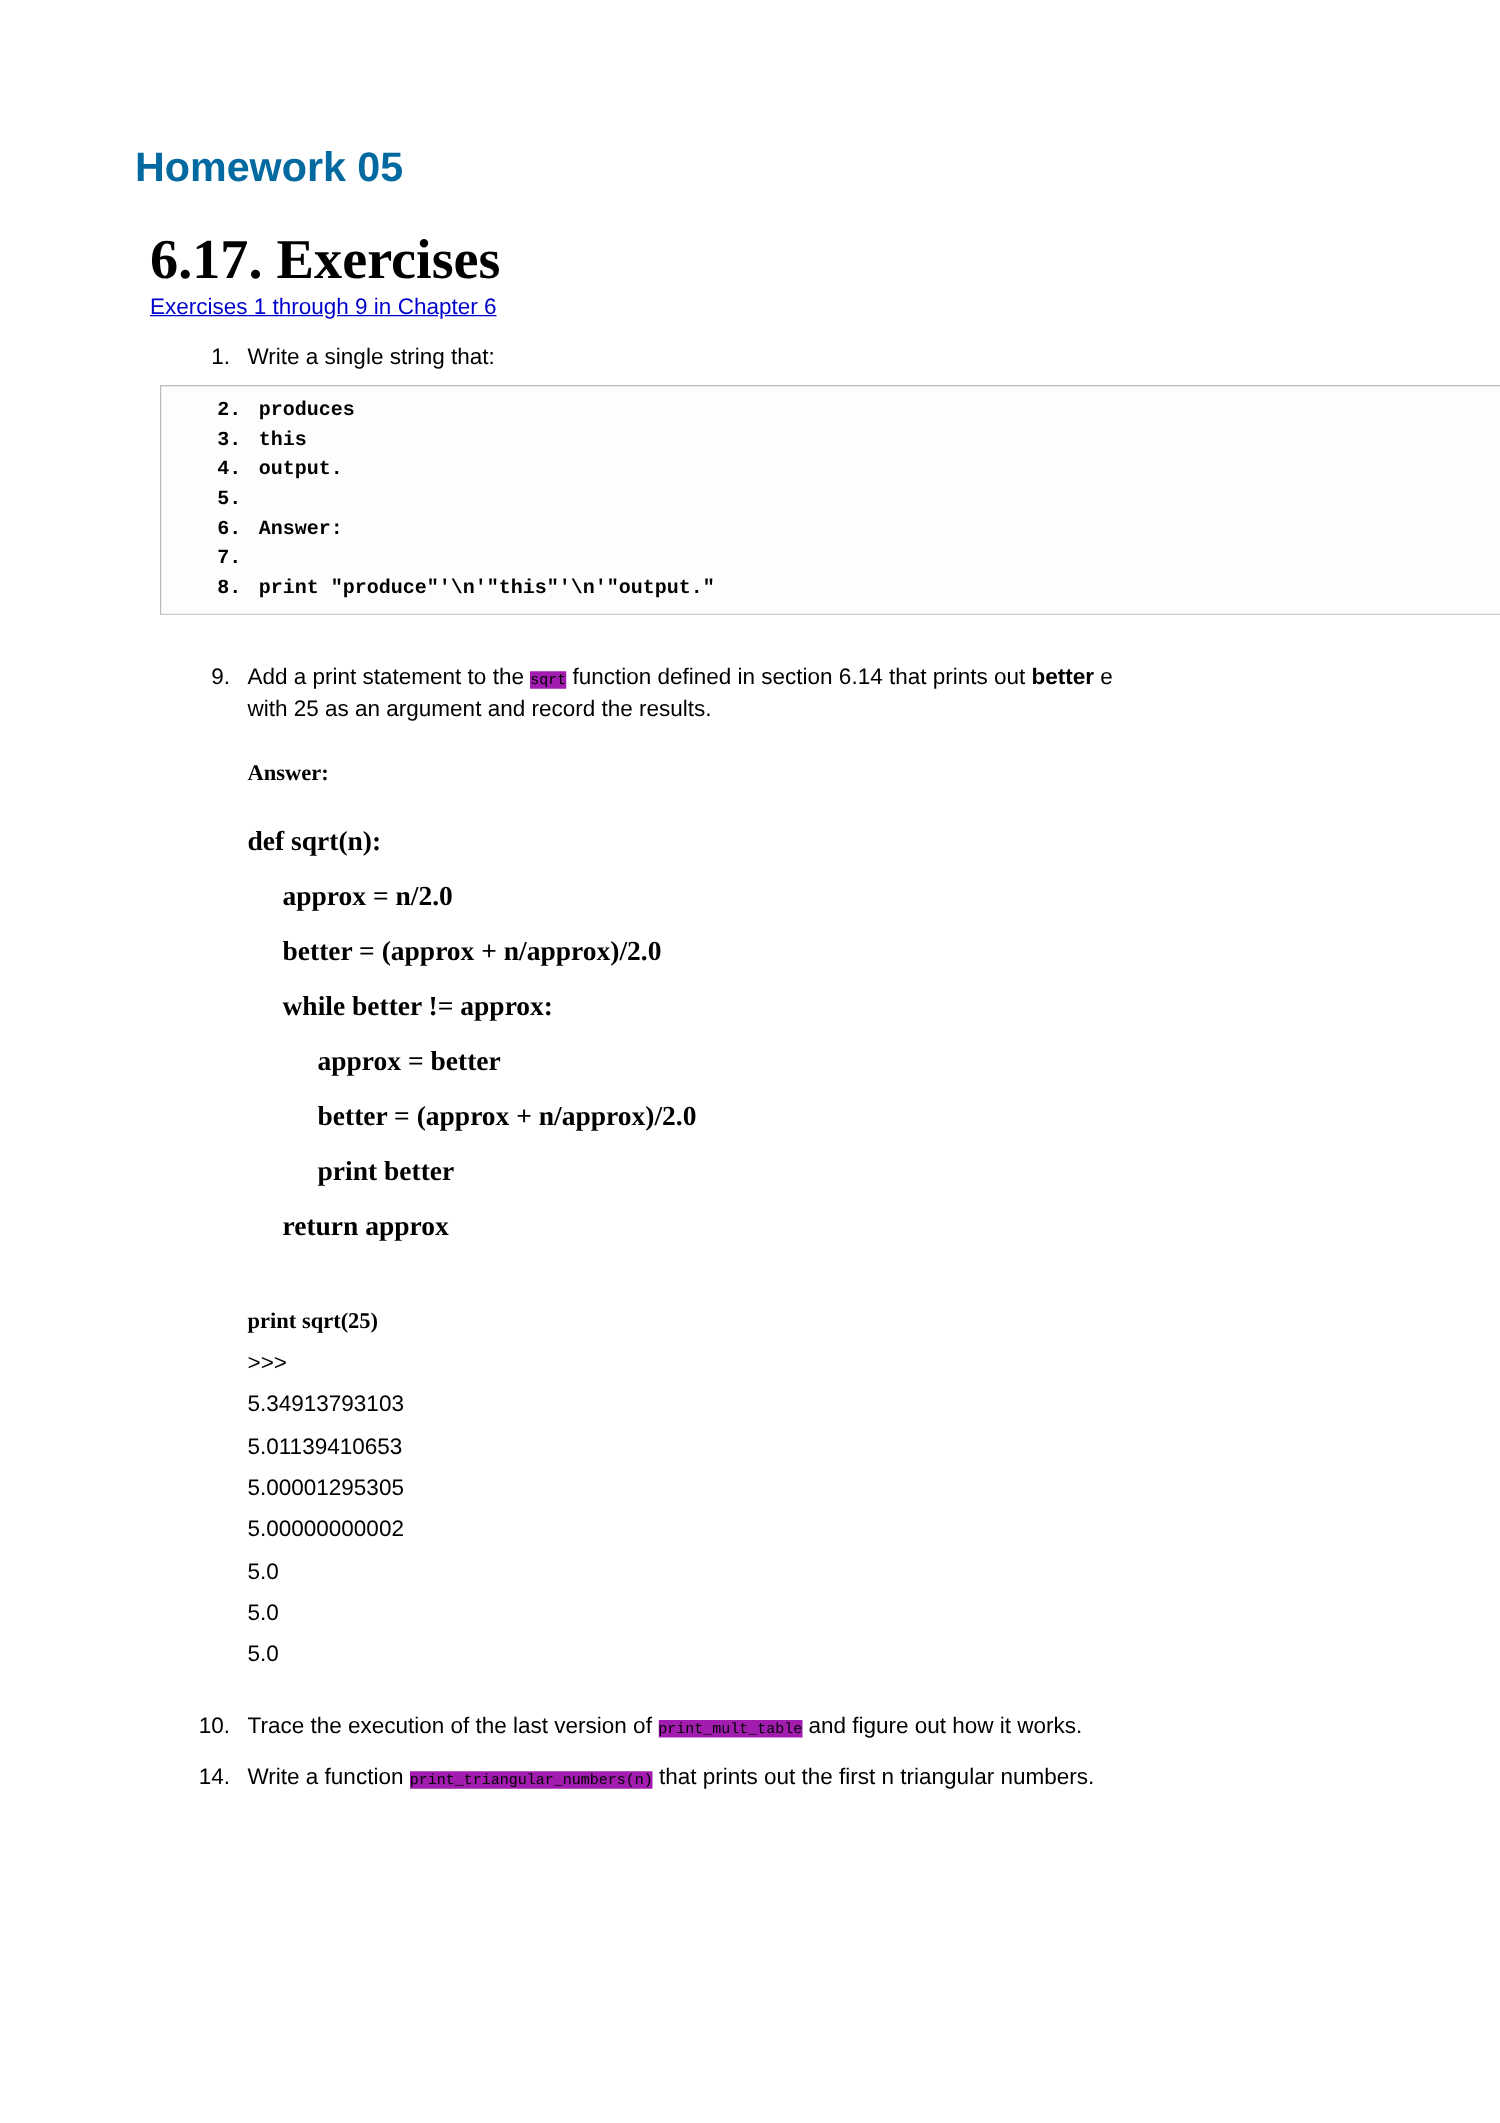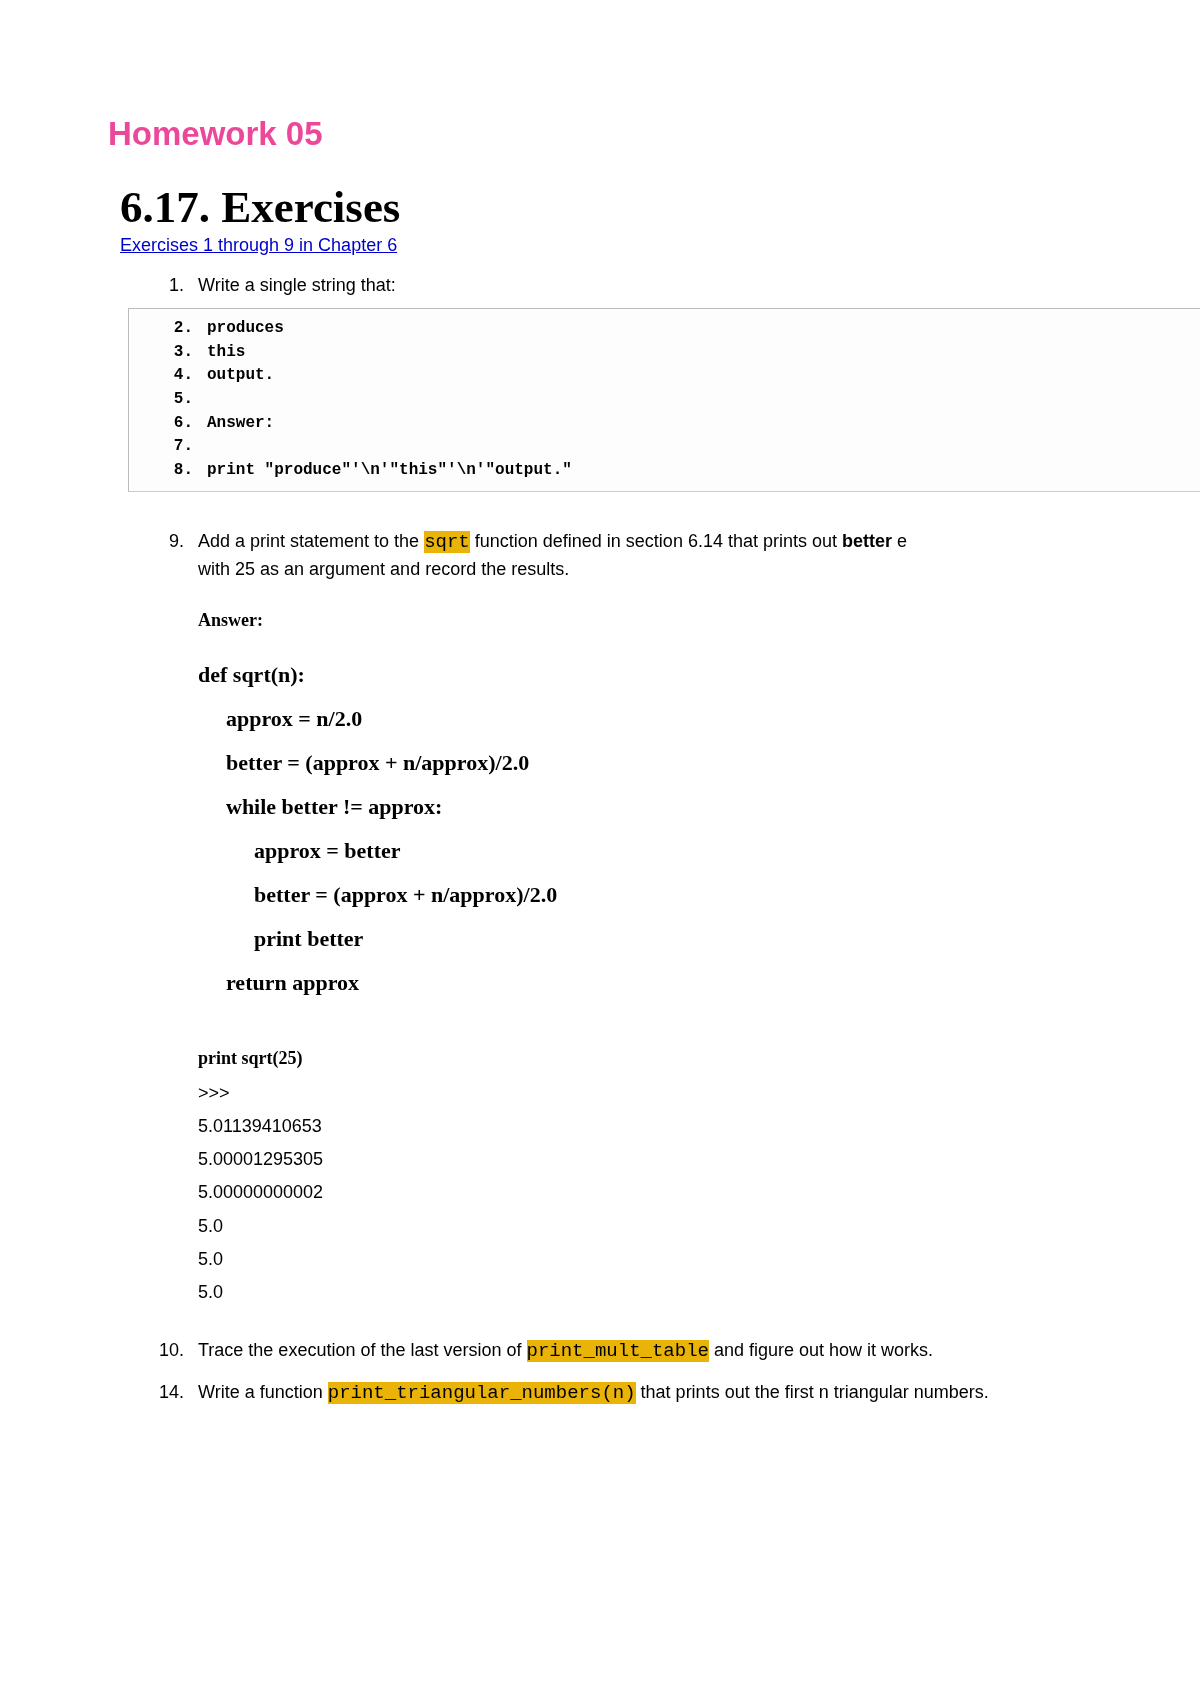--- a/index.html
+++ b/index.html
@@ -9,21 +9,21 @@
     }
     body {
       background: #ffffff;
       font-family: Verdana, Geneva, sans-serif;
       width: 1200px;
       padding: 115px 0 0 108px;
       color: #000;
       overflow: hidden;
     }
     .page-title {
-      color: #ec4899;
+      color: #0369a1;
       font-size: 33px;
       font-weight: bold;
       margin-bottom: 28px;
       font-family: Verdana, Geneva, sans-serif;
     }
     .section-title {
       font-family: Georgia, 'Times New Roman', serif;
       font-size: 45px;
       font-weight: bold;
       color: #000;
@@ -59,22 +59,22 @@
       font-family: Verdana, Geneva, sans-serif;
       flex-shrink: 0;
     }
     .exercise-text {
       font-size: 18px;
       font-family: Verdana, Geneva, sans-serif;
       padding-left: 14px;
     }
     .code-inline {
       font-family: 'Courier New', monospace;
-      font-size: 19px;
-      background: #eab308;
+      font-size: 12px;
+      background: #a21caf;
     }
     .bold-inline {
       font-weight: bold;
     }
     .code-box {
       background: #fdfdfd;
       border: 1px solid #cccccc;
       border-top: 1px solid #bbbbbb;
       border-left: 1px solid #bbbbbb;
       margin: 10px 0 36px 20px;
@@ -224,20 +224,21 @@
       <div class="code-serif indent-2">better = (approx + n/approx)/2.0</div>
       <div class="code-serif indent-2">print better</div>
       <div class="code-serif indent-1">return approx</div>
     </div>
 </div>
 
 <div class="output-block">
   <div class="output-line-bold">print sqrt(25)</div>
   <div id="output-lines">
       <div class="output-line">&gt;&gt;&gt;</div>
+      <div class="output-line">5.34913793103</div>
       <div class="output-line">5.01139410653</div>
       <div class="output-line">5.00001295305</div>
       <div class="output-line">5.00000000002</div>
       <div class="output-line">5.0</div>
       <div class="output-line">5.0</div>
       <div class="output-line">5.0</div>
     </div>
 </div>
 
 <ol class="exercise-list ex10-11">

